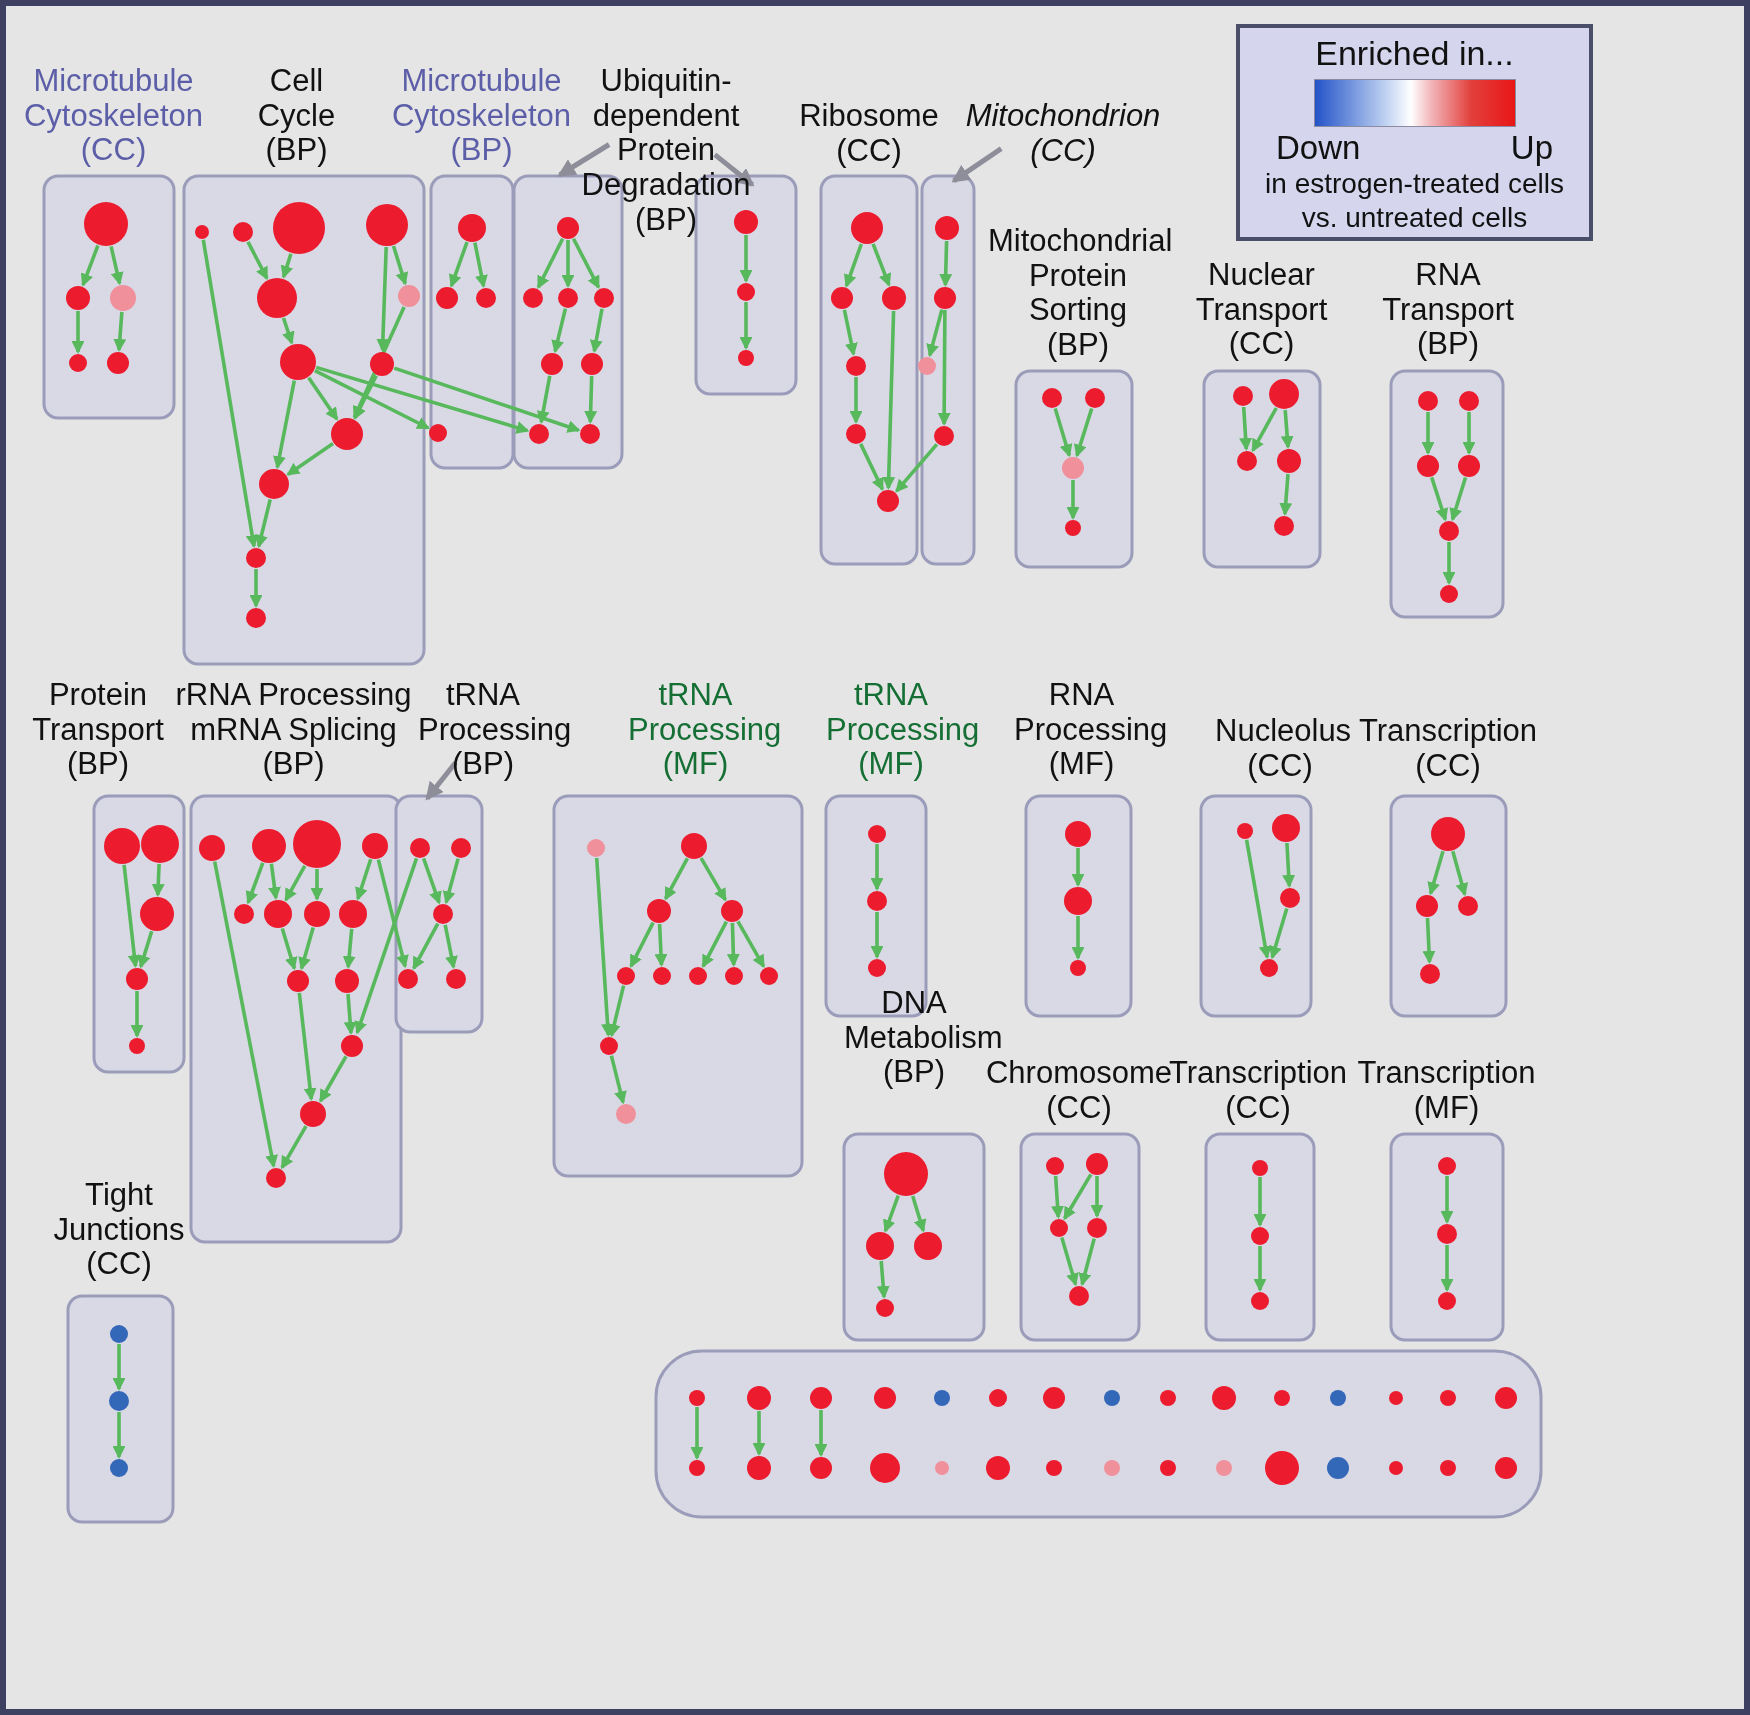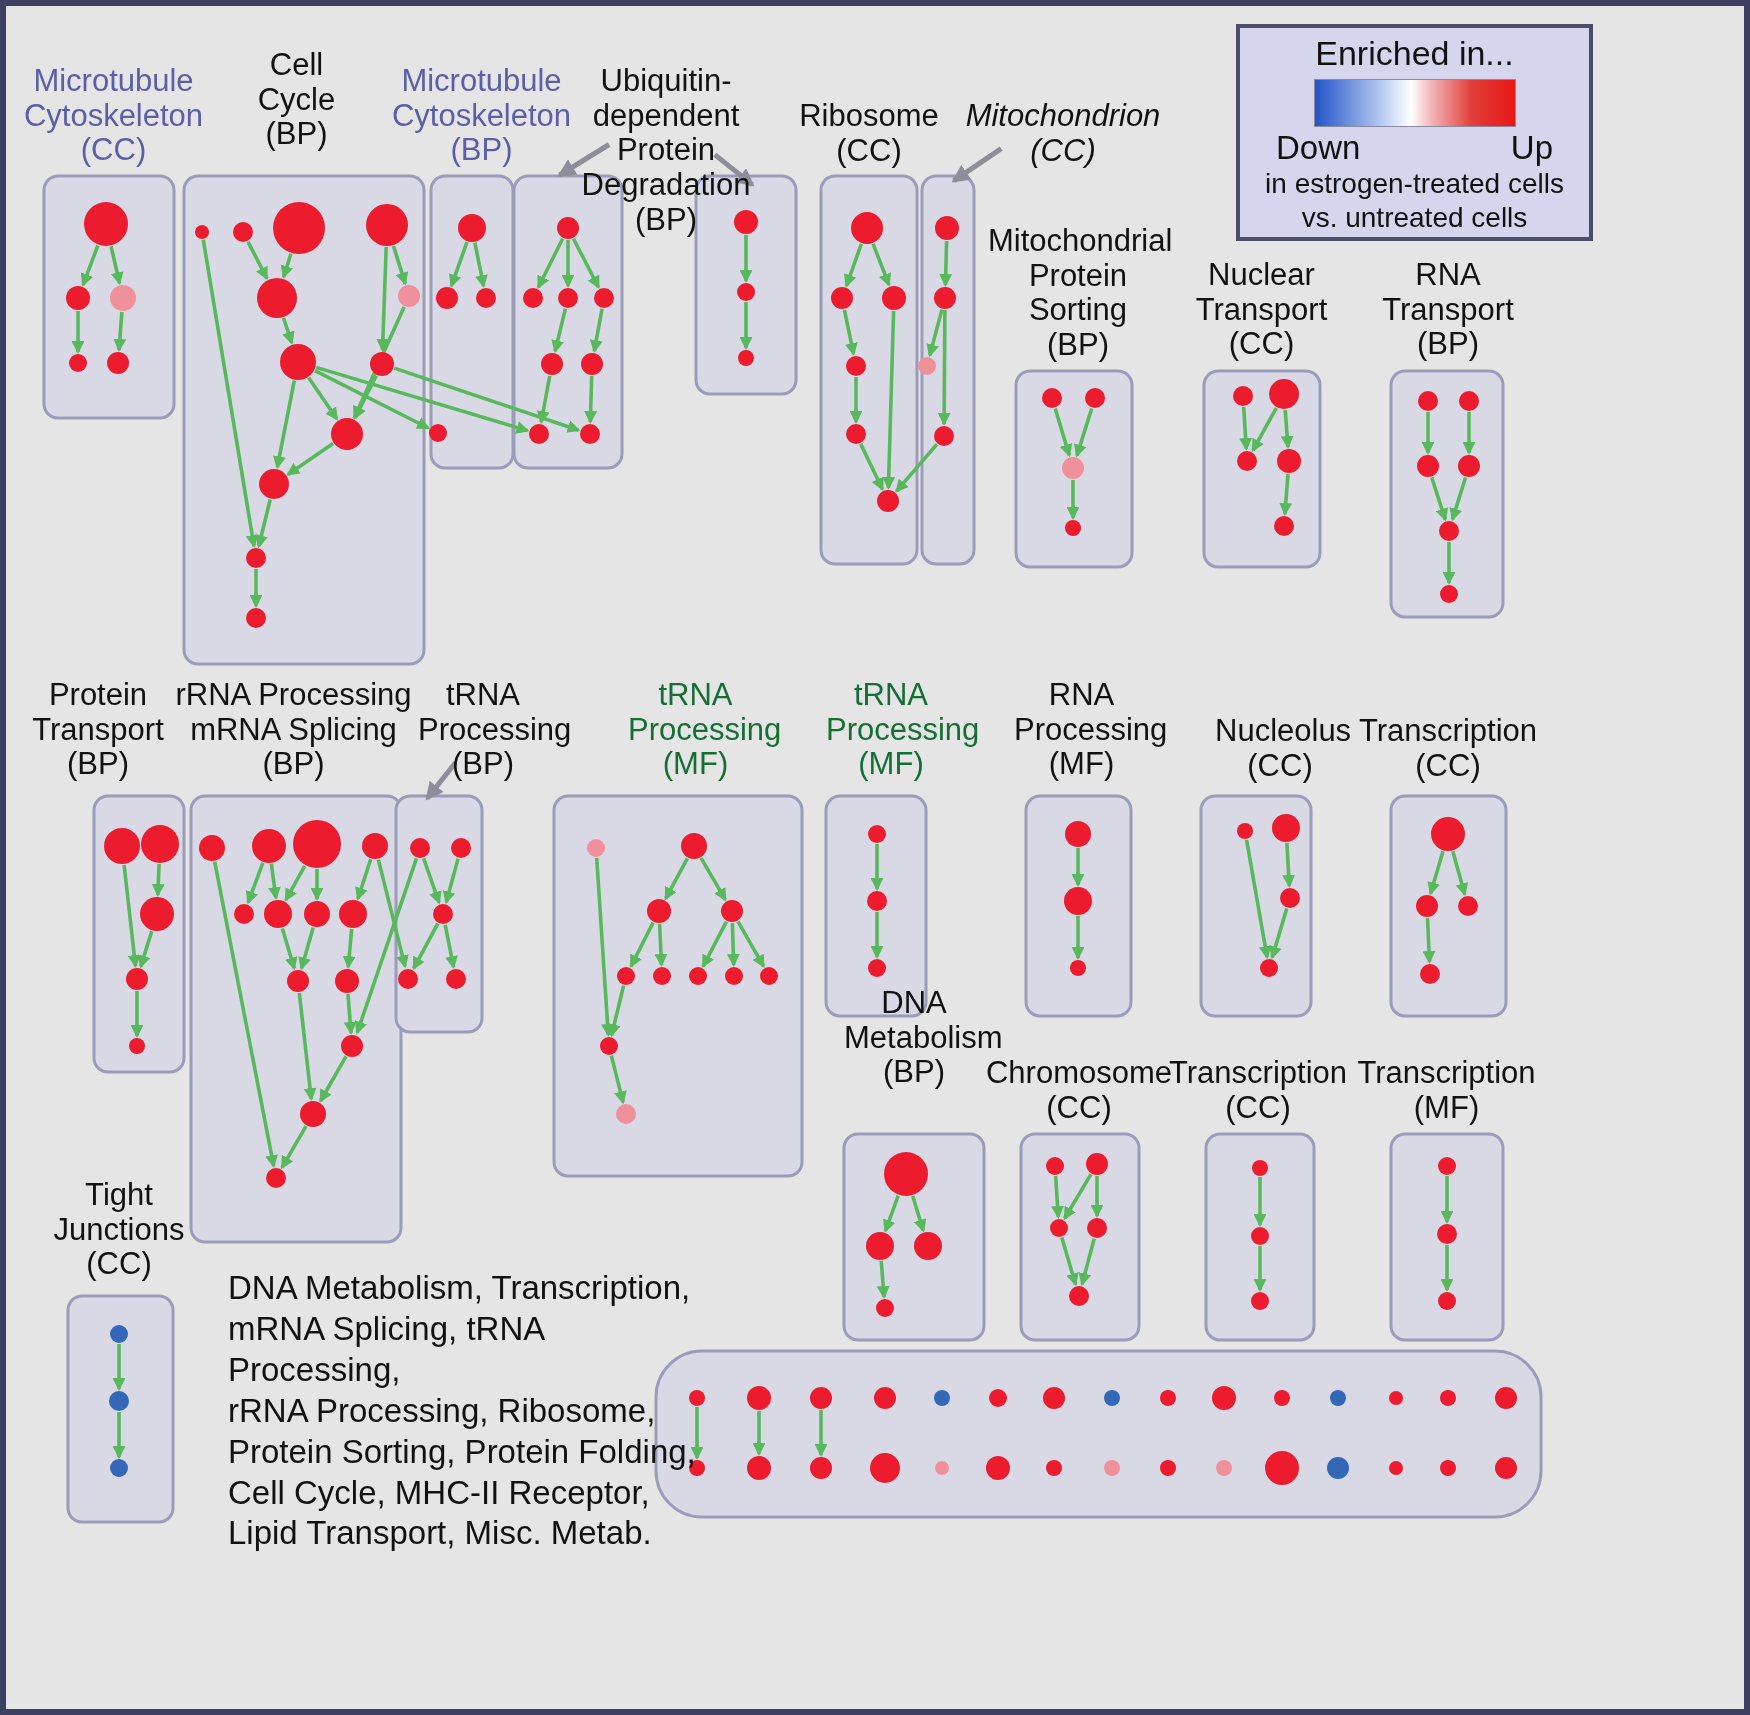--- a/index.html
+++ b/index.html
@@ -357,21 +357,21 @@
       <circle cx="1332" cy="1462" r="11" fill="#3367b8"></circle>
       <circle cx="1390" cy="1462" r="7" fill="#ec1c2e"></circle>
       <circle cx="1442" cy="1462" r="8" fill="#ec1c2e"></circle>
       <circle cx="1500" cy="1462" r="11" fill="#ec1c2e"></circle>
     </svg>
 
   <div id="labels">
       <div class="cluster-label" style="left: 10px; top: 58px; width: 195px; color: rgb(92, 95, 168);">Microtubule
 Cytoskeleton
 (CC)</div>
-      <div class="cluster-label" style="left: 228px; top: 42px; width: 125px; color: rgb(17, 17, 17);">Cell
+      <div class="cluster-label" style="left: 228px; top: 58px; width: 125px; color: rgb(17, 17, 17);">Cell
 Cycle
 (BP)</div>
       <div class="cluster-label" style="left: 378px; top: 58px; width: 195px; color: rgb(92, 95, 168);">Microtubule
 Cytoskeleton
 (BP)</div>
       <div class="cluster-label" style="left: 575px; top: 58px; width: 170px; color: rgb(17, 17, 17);">Ubiquitin-
 dependent
 Protein
 Degradation
 (BP)</div>
@@ -418,26 +418,20 @@
 Metabolism
 (BP)</div>
       <div class="cluster-label" style="left: 978px; top: 1050px; width: 190px; color: rgb(17, 17, 17);">Chromosome
 (CC)</div>
       <div class="cluster-label" style="left: 1162px; top: 1050px; width: 180px; color: rgb(17, 17, 17);">Transcription
 (CC)</div>
       <div class="cluster-label" style="left: 1348px; top: 1050px; width: 185px; color: rgb(17, 17, 17);">Transcription
 (MF)</div>
     </div>
 
-  <div class="misc-text">DNA Metabolism, Transcription,
-mRNA Splicing, tRNA Processing,
-rRNA Processing, Ribosome,
-Protein Sorting, Protein Folding,
-Cell Cycle, MHC-II Receptor,
-Lipid Transport, Misc. Metab.</div>
 
   <div class="legend" style="background: rgb(213, 214, 238); border-color: rgb(74, 78, 104);">
     <div class="legend-title">Enriched in...</div>
     <div class="legend-gradient" style="background: linear-gradient(to right, rgb(35, 83, 200), rgb(185, 205, 240) 34%, rgb(255, 255, 255) 48%, rgb(242, 182, 186) 58%, rgb(226, 64, 60) 78%, rgb(232, 22, 22));"></div>
     <div class="legend-scale">
       <span>Down</span>
       <span>Up</span>
     </div>
     <div class="legend-sub">in estrogen-treated cells</div>
     <div class="legend-sub">vs. untreated cells</div>

